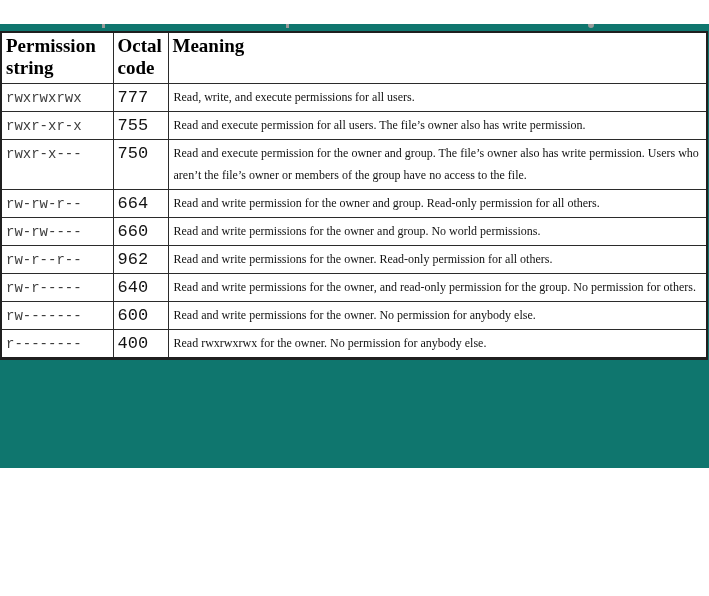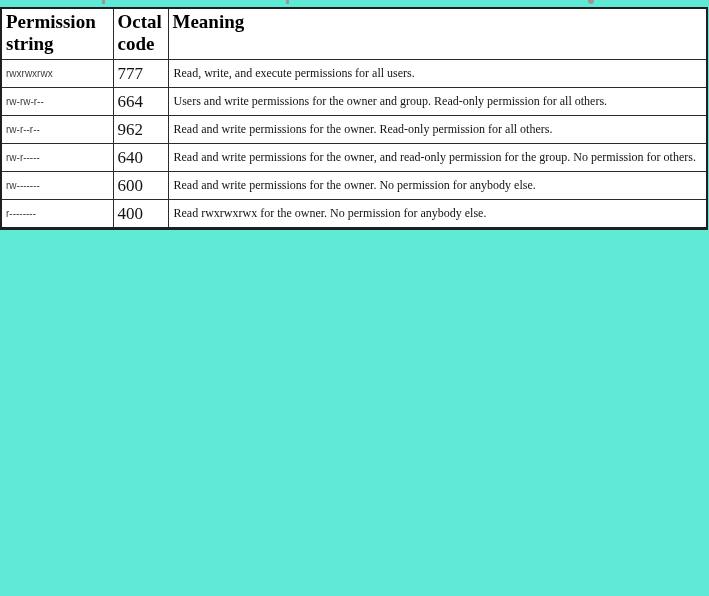--- a/index.html
+++ b/index.html
@@ -3,23 +3,24 @@
 <meta charset="utf-8">
 <style>
   html, body {
     margin: 0;
     padding: 0;
     background: #ffffff;
   }
   .page {
     position: relative;
     width: 709px;
-    height: 596px;
-    background: #5eead4;
+    height: 444px;
+    background: #0f766e;
     overflow: hidden;
+    margin-top: 24px;
   }
   
   .remnant {
     position: absolute;
     background: #9a9a9a;
   }
   .remnant.m1 { left: 102px; top: 0; width: 3px; height: 4px; }
   .remnant.m2 { left: 286px; top: 0; width: 3px; height: 4px; }
   .remnant.m3 { left: 588px; top: 0; width: 6px; height: 4px; border-radius: 0 0 4px 4px; }
 
@@ -52,29 +53,29 @@
     color: #000000;
   }
   td.meaning {
     font-family: "Liberation Serif", "DejaVu Serif", serif;
     font-size: 12px;
     line-height: 22px;
     color: #121212;
     padding: 2px 4px 3px 5px;
   }
   td.perm {
-    font-family: Liberation Sans, sans-serif;
-    font-size: 10px;
+    font-family: Liberation Mono, monospace;
+    font-size: 14px;
     line-height: 20px;
     color: #3d3d3d;
     padding: 4px 2px 2px 4px;
     white-space: nowrap;
   }
   td.octal {
-    font-family: Liberation Serif, serif;
+    font-family: Liberation Mono, monospace;
     font-size: 17px;
     line-height: 21px;
     color: #121212;
     padding: 3px 2px 2px 4px;
     font-feature-settings: "onum";
   }
 </style>
 </head>
 <body>
 
@@ -97,23 +98,38 @@
         <th>Meaning</th>
       </tr>
     </thead>
     <tbody>
       <tr>
         <td class="perm">rwxrwxrwx</td>
         <td class="octal">777</td>
         <td class="meaning">Read, write, and execute permissions for all users.</td>
       </tr>
       <tr>
+        <td class="perm">rwxr-xr-x</td>
+        <td class="octal">755</td>
+        <td class="meaning">Read and execute permission for all users. The file’s owner also has write permission.</td>
+      </tr>
+      <tr>
+        <td class="perm">rwxr-x---</td>
+        <td class="octal">750</td>
+        <td class="meaning">Read and execute permission for the owner and group. The file’s owner also has write permission. Users who aren’t the file’s owner or members of the group have no access to the file.</td>
+      </tr>
+      <tr>
         <td class="perm">rw-rw-r--</td>
         <td class="octal">664</td>
-        <td class="meaning">Users and write permissions for the owner and group. Read-only permission for all others.</td>
+        <td class="meaning">Read and write permission for the owner and group. Read-only permission for all others.</td>
+      </tr>
+      <tr>
+        <td class="perm">rw-rw----</td>
+        <td class="octal">660</td>
+        <td class="meaning">Read and write permissions for the owner and group. No world permissions.</td>
       </tr>
       <tr>
         <td class="perm">rw-r--r--</td>
         <td class="octal">962</td>
         <td class="meaning">Read and write permissions for the owner. Read-only permission for all others.</td>
       </tr>
       <tr>
         <td class="perm">rw-r-----</td>
         <td class="octal">640</td>
         <td class="meaning">Read and write permissions for the owner, and read-only permission for the group. No permission for others.</td>

